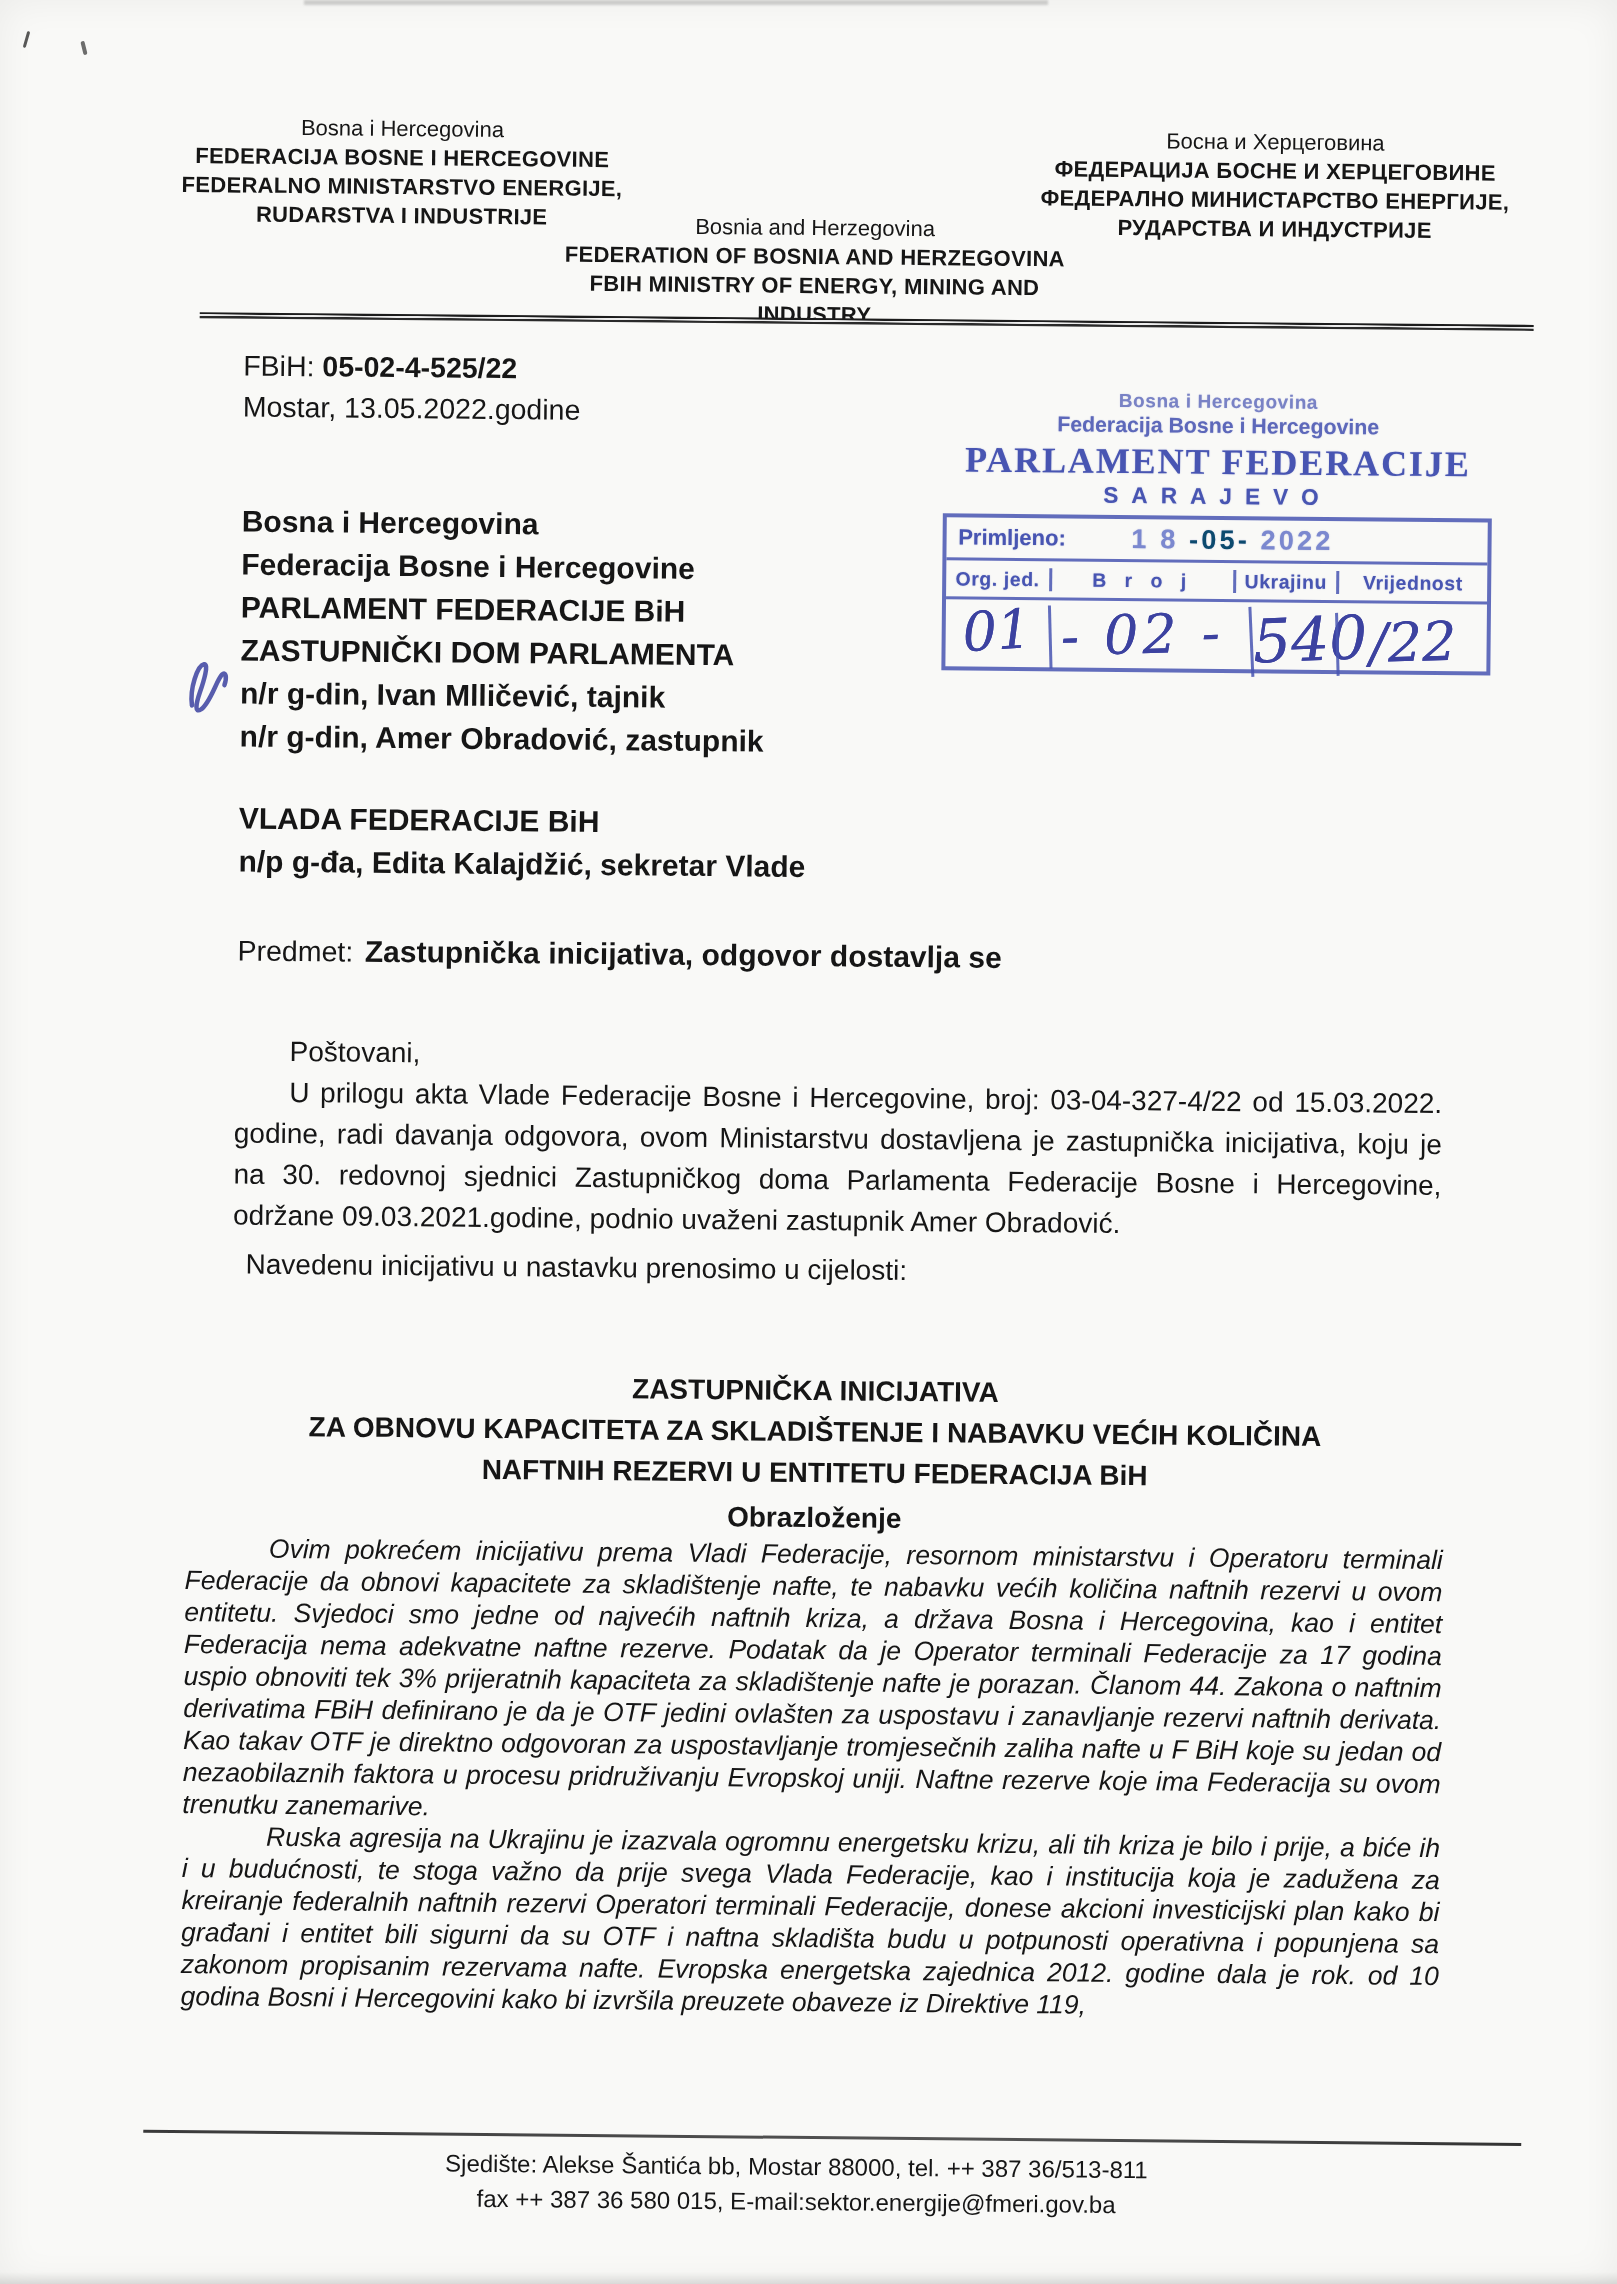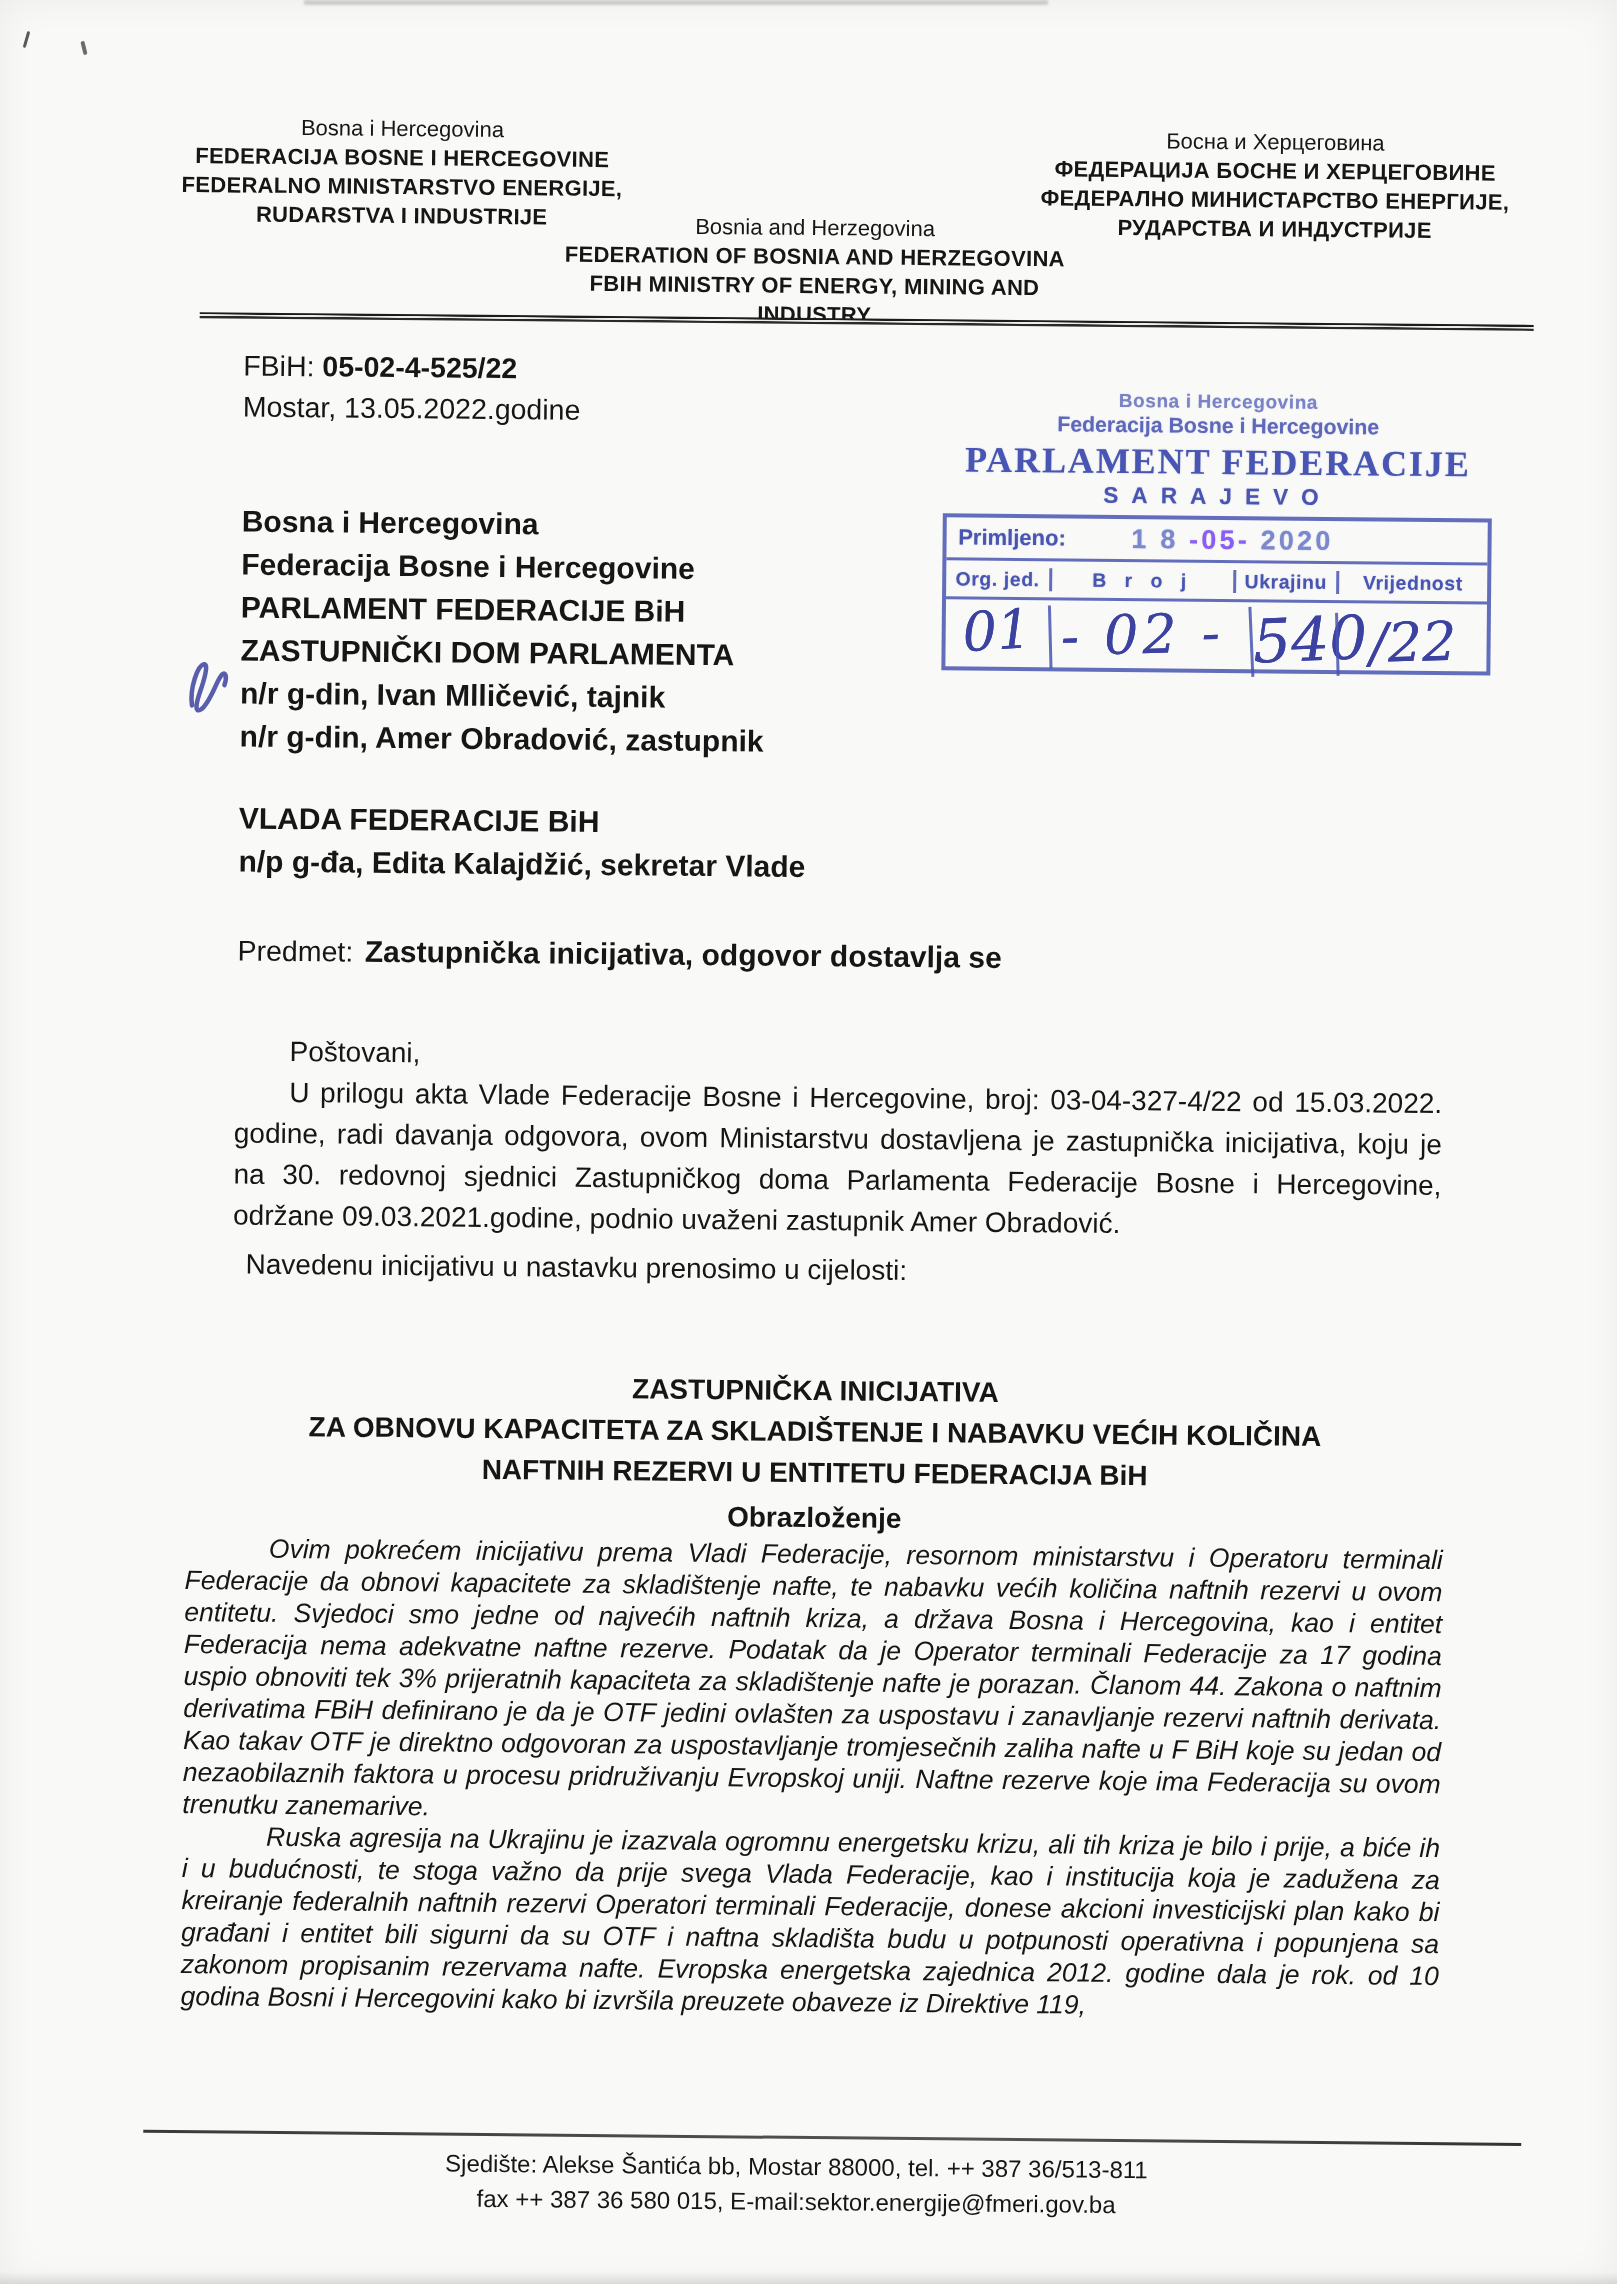--- a/index.html
+++ b/index.html
@@ -37,21 +37,21 @@
   .s1{font-size:19px;font-weight:700;opacity:.72;letter-spacing:0.6px;}
   .s2{font-size:21.3px;font-weight:700;opacity:.88;margin-top:1.3px;}
   .s3{font-family:"Liberation Serif",serif;font-size:36px;font-weight:700;letter-spacing:1.9px;margin-top:1.3px;}
   .s4{font-size:22.6px;font-weight:700;letter-spacing:13px;margin-top:1.3px;}
   .s-table{margin-top:6.5px;border:4.5px solid rgba(72,85,178,.85);width:100%;box-sizing:border-box;}
   .s-row{display:flex;}
   .s-row1{border-bottom:3.9px solid rgba(72,85,178,.85);align-items:center;height:40px;}
   .s-row1 .prim{font-size:22px;font-weight:700;padding-left:11.6px;width:32%;}
   .s-row1 .dt{font-size:27px;letter-spacing:3.2px;font-weight:700;}
   .dt .light{color:#7b88cf;}
-  .dt .mid{color:#8b5cf6;}
+  .dt .mid{color:#0c4a6e;}
   .s-row2{border-bottom:3.9px solid rgba(72,85,178,.85);height:36px;align-items:center;}
   .s-cell{box-sizing:border-box;text-align:center;}
   .c1{width:19%;}.c2{width:34%;}.c3{width:19%;}.c4{width:28%;}
   .s-row2 .s-cell{font-size:19.4px;font-weight:700;letter-spacing:0.6px;}
   .s-row2 .c2{letter-spacing:6.5px;}
   .vline{border-left:3.9px solid rgba(72,85,178,.85);}
   .s-row3{height:67px;align-items:center;}
   .hand{font-family:"DejaVu Serif",serif;font-style:italic;font-weight:400;
         color:#3c42a0;font-size:54px;text-shadow:0 0 0.6px #3c42a0;}
   .hand.h1{transform:rotate(-4deg) translateY(-2.6px);}
@@ -137,21 +137,21 @@
         <div class="s2">Federacija Bosne i Hercegovine</div>
         <div class="s3">PARLAMENT FEDERACIJE</div>
         <div class="s4">SARAJEVO</div>
       </div>
       <div class="s-table">
         <div class="s-row s-row1">
           <span class="prim">Primljeno:</span>
           <span class="dt">
             <span class="light">1 8</span>
             <span class="mid">-05-</span>
-            <span class="light">2020</span>
+            <span class="light">2022</span>
           </span>
         </div>
         <div class="s-row s-row2">
           <span class="s-cell c1">Org. jed.</span>
           <span class="s-cell c2 vline">B r o j</span>
           <span class="s-cell c3 vline">Ukrajinu</span>
           <span class="s-cell c4 vline">Vrijednost</span>
         </div>
         <div class="s-row s-row3">
           <span class="s-cell c1 hand h1">01</span>

